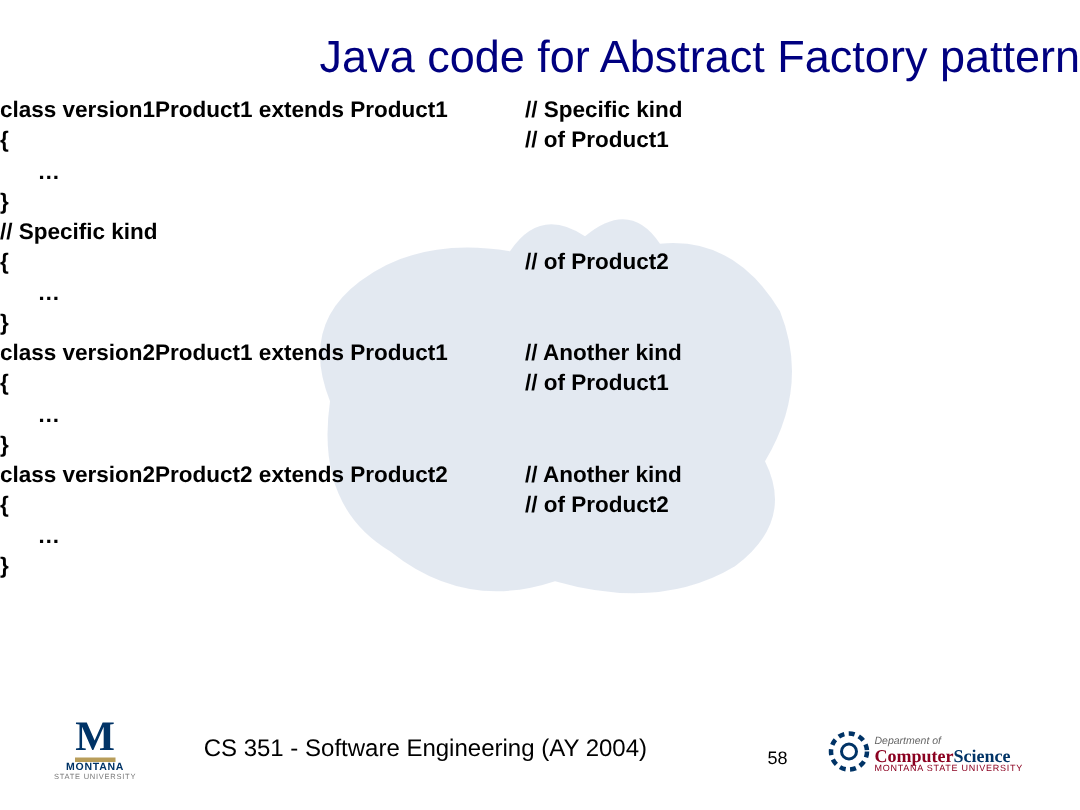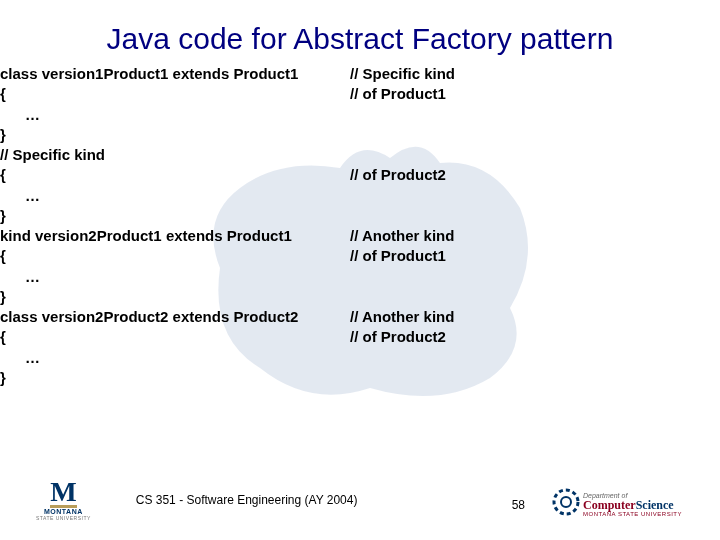--- a/index.html
+++ b/index.html
@@ -24,21 +24,21 @@
   .watermark svg {
     width: 400px;
     height: 300px;
   }
   .title {
     position: relative;
     z-index: 1;
     font-family: "Comic Sans MS", cursive, sans-serif;
     font-size: 30px;
     color: #000080;
-    text-align: center;
+    text-align: right;
     padding-top: 22px;
     padding-bottom: 8px;
   }
   .code-area {
     position: relative;
     z-index: 1;
     font-family: Arial, sans-serif;
     font-size: 15px;
     font-weight: bold;
     color: #000;
@@ -87,21 +87,21 @@
     color: #003366;
     letter-spacing: 0.5px;
   }
   .msu-sub {
     font-size: 5px;
     font-weight: normal;
     color: #777;
   }
   .footer-text {
     margin-left: 45px;
-    font-size: 12px;
+    font-size: 16px;
     color: #000;
   }
   .page-num {
     position: absolute;
     right: 195px;
     bottom: 18px;
     font-size: 12px;
     color: #000;
   }
   .cs-logo {
@@ -181,21 +181,21 @@
     </div>
     <div class="code-row">
       <div class="code-left">      …</div>
       <div class="code-right"></div>
     </div>
     <div class="code-row">
       <div class="code-left">}</div>
       <div class="code-right"></div>
     </div>
     <div class="code-row">
-      <div class="code-left">kind version2Product1 extends Product1</div>
+      <div class="code-left">class version2Product1 extends Product1</div>
       <div class="code-right">// Another kind</div>
     </div>
     <div class="code-row">
       <div class="code-left">{</div>
       <div class="code-right">// of Product1</div>
     </div>
     <div class="code-row">
       <div class="code-left">      …</div>
       <div class="code-right"></div>
     </div>

